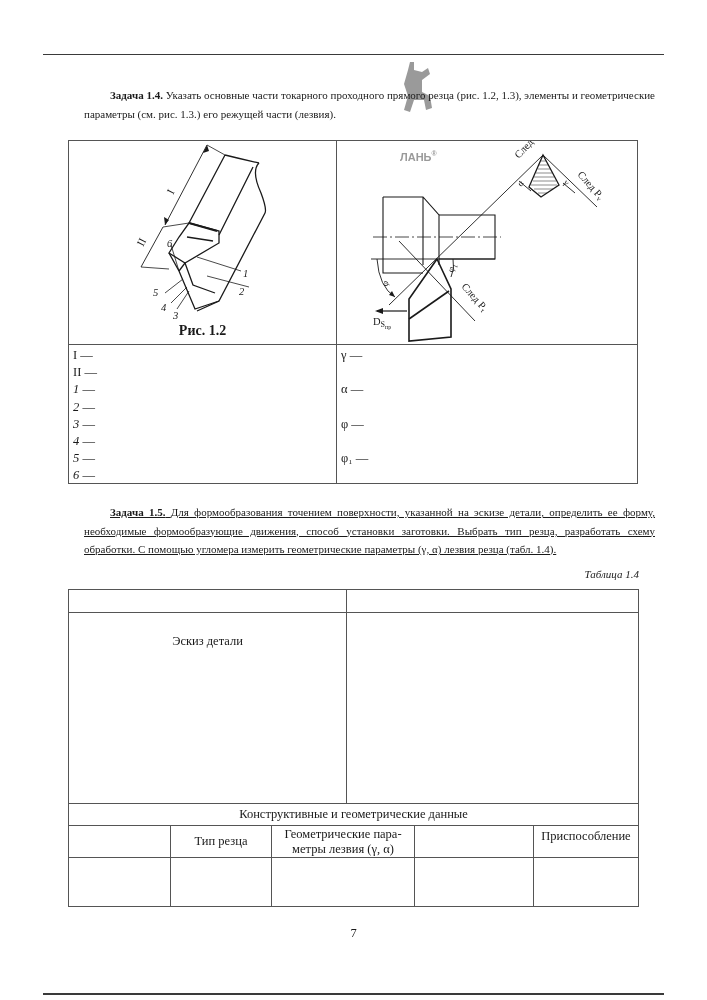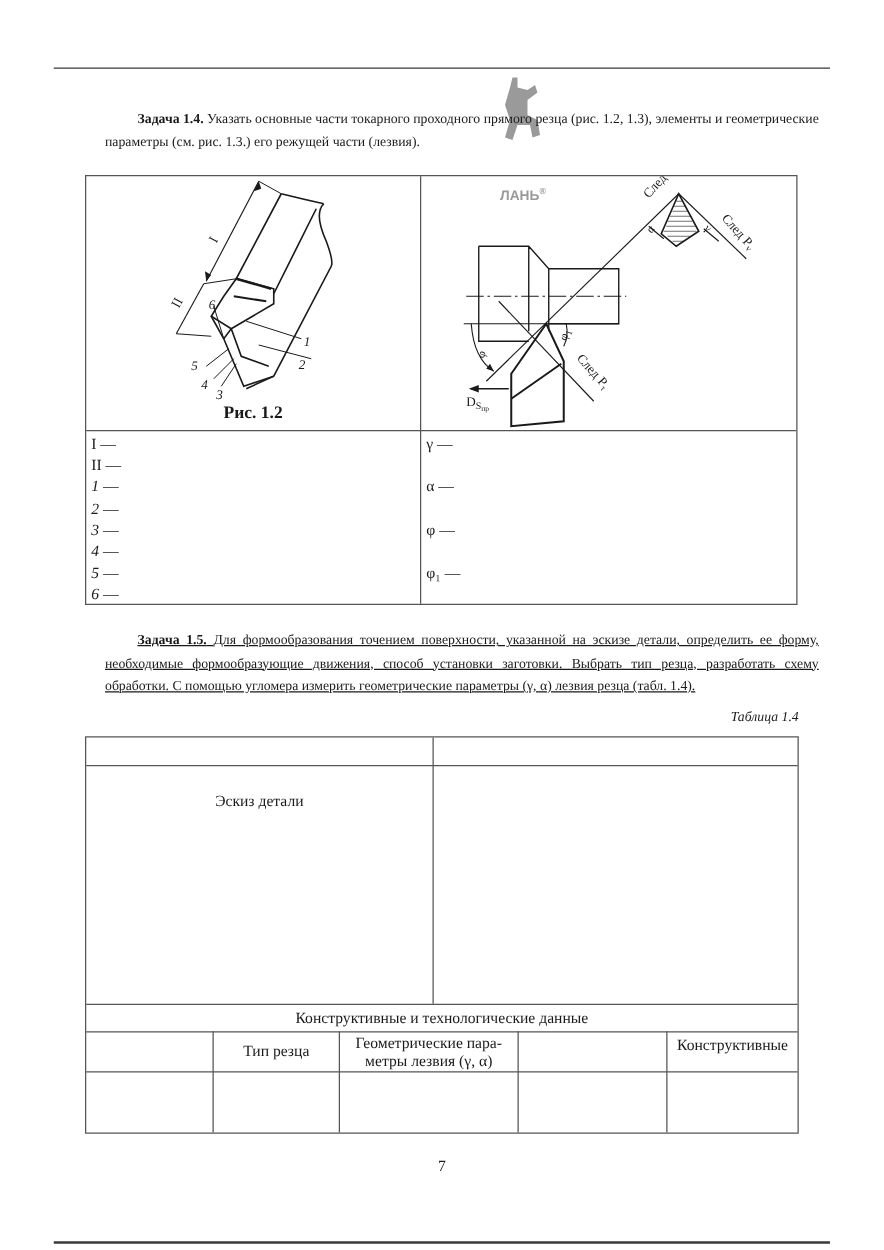--- a/index.html
+++ b/index.html
@@ -170,26 +170,26 @@
 
   <div class="line" style="left:277px;top:0;height:213px;width:1px;"></div>
   <div class="line" style="left:101px;top:235px;bottom:0;width:1px;"></div>
   <div class="line" style="left:202px;top:235px;bottom:0;width:1px;"></div>
   <div class="line" style="left:345px;top:235px;bottom:0;width:1px;"></div>
   <div class="line" style="left:464px;top:235px;bottom:0;width:1px;"></div>
 
   <div class="cell" style="left:0;width:277px;top:0;height:22px;margin-top:40px;">Эскиз детали</div>
   <div class="cell" style="left:0;width:277px;top:23px;height:190px;"></div>
   <div class="cell" style="left:278px;right:0;top:23px;height:190px;"></div>
-  <div class="cell" style="left:0;right:0;top:214px;height:21px;">Конструктивные и технологические данные</div>
+  <div class="cell" style="left:0;right:0;top:214px;height:21px;">Конструктивные и геометрические данные</div>
 
   <div class="cell" style="left:203px;width:142px;top:236px;height:31px;white-space:pre-line;">Геометрические пара-
 метры лезвия (γ, α)</div>
   <div class="cell" style="left:102px;width:100px;top:236px;height:31px;white-space:pre-line;">Тип резца</div>
-  <div class="cell" style="left:465px;right:0;top:236px;height:20px;white-space:pre-line;">Конструктивные</div>
+  <div class="cell" style="left:465px;right:0;top:236px;height:20px;white-space:pre-line;">Приспособление</div>
 
   <div class="cell" style="left:0;width:101px;top:268px;bottom:0;"></div>
   <div class="cell" style="left:102px;width:100px;top:268px;bottom:0;"></div>
   <div class="cell" style="left:203px;width:142px;top:268px;bottom:0;"></div>
   <div class="cell" style="left:346px;width:118px;top:268px;bottom:0;"></div>
   <div class="cell" style="left:465px;right:0;top:268px;bottom:0;"></div>
 </div>
 
 <div class="pagenum">7</div>
 

